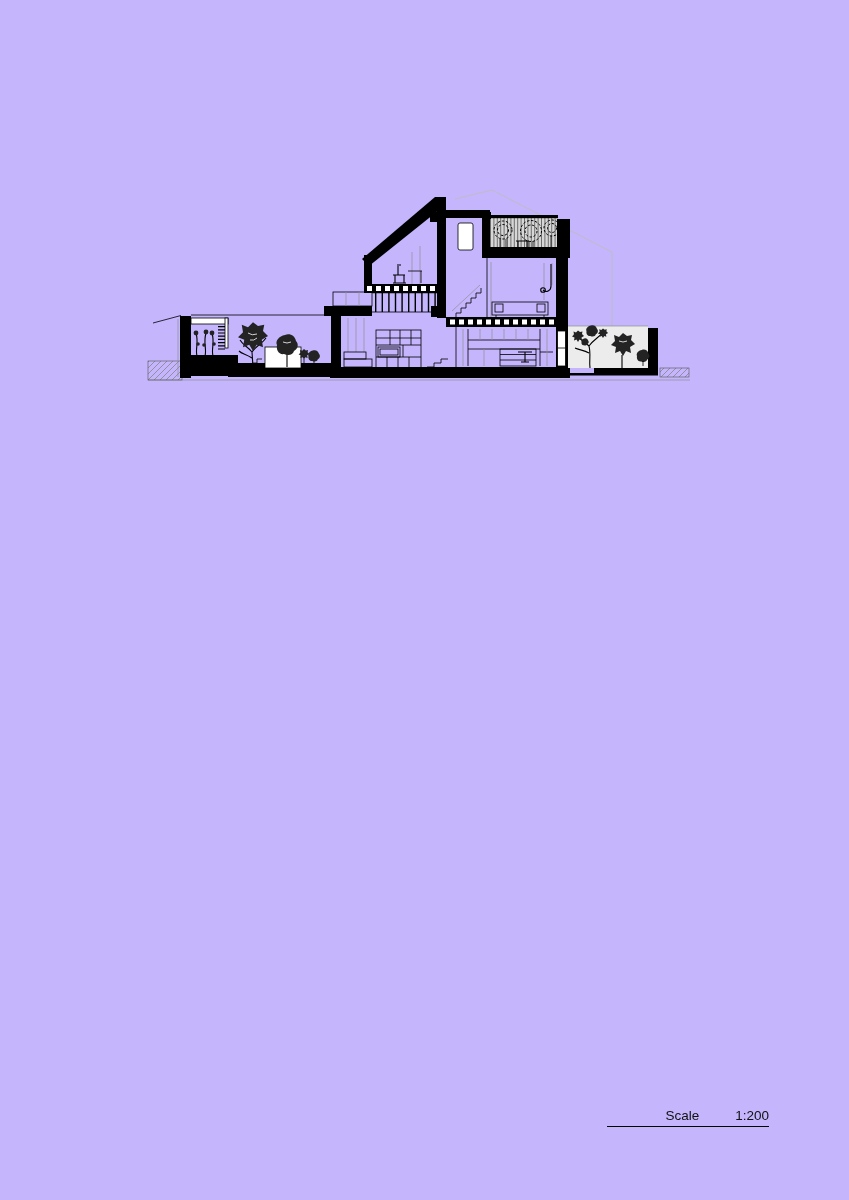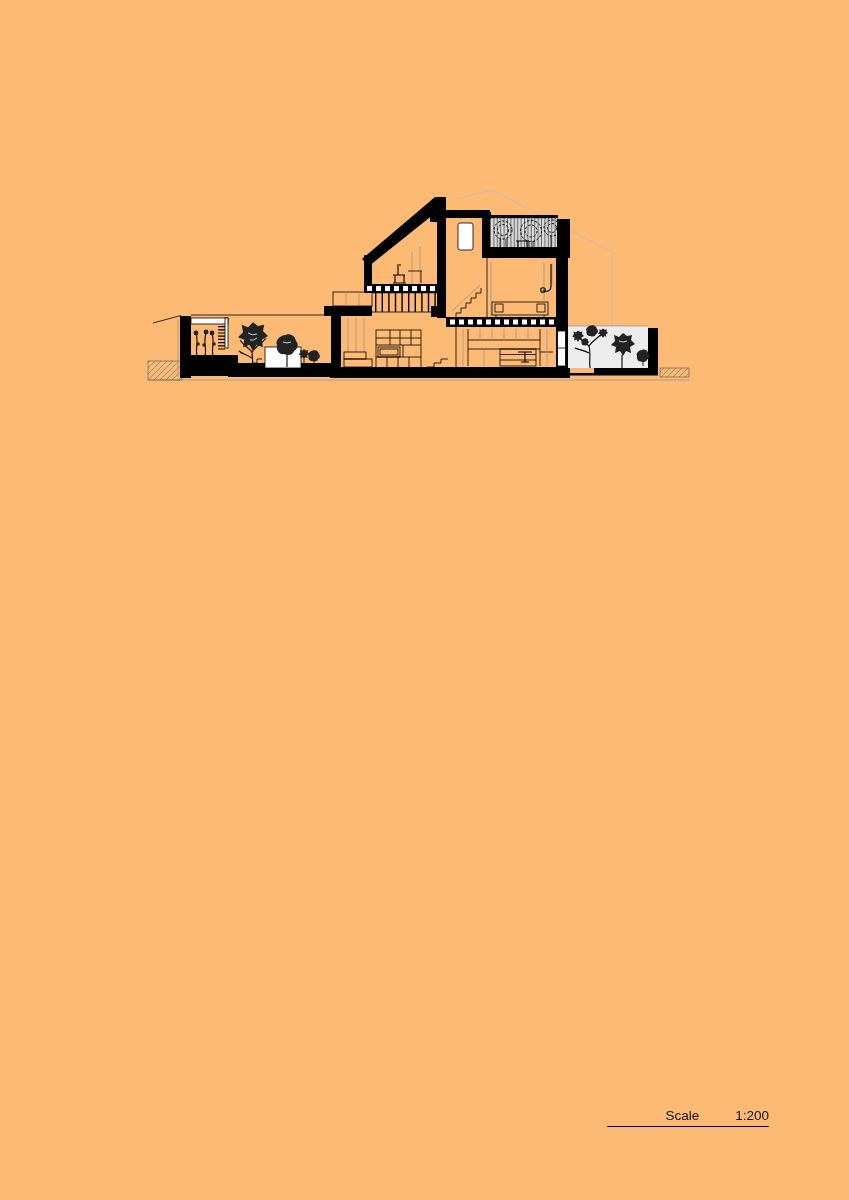--- a/index.html
+++ b/index.html
@@ -1,17 +1,17 @@
 <!DOCTYPE html>
 <html style="--ink: #000000; --line-gray: #8f8f8f; --ghost-gray: #bdbdbd; --screen-fill: #d7d7d7; --screen-line: #6e6e6e; --garden-fill: #ececec; --foliage: #232323; --paper: #ffffff;"><head>
 <meta charset="utf-8">
 <style>
   html,body{margin:0;padding:0;background:#fff;}
   .page{
-    position:relative;width:849px;height:1200px;margin:0 auto;background:#fdba74;
+    position:relative;width:849px;height:1200px;margin:0 auto;background:#c4b5fd;
     font-family:"Liberation Sans", sans-serif;overflow:hidden;
   }
   .drawing-svg{position:absolute;left:0;top:0;}
   
   .ink{fill:var(--ink,#000);stroke:none;}
   .thin{fill:none;stroke:var(--ink,#000);stroke-width:0.8;}
   .thin-1{fill:none;stroke:var(--ink,#000);stroke-width:1.1;}
   .lt{fill:none;stroke:var(--line-gray,#8f8f8f);stroke-width:0.7;}
   .ghost{fill:none;stroke:var(--ghost-gray,#bdbdbd);stroke-width:0.9;}
   .whitebox{fill:#fff;stroke:var(--ink,#000);stroke-width:0.8;}

